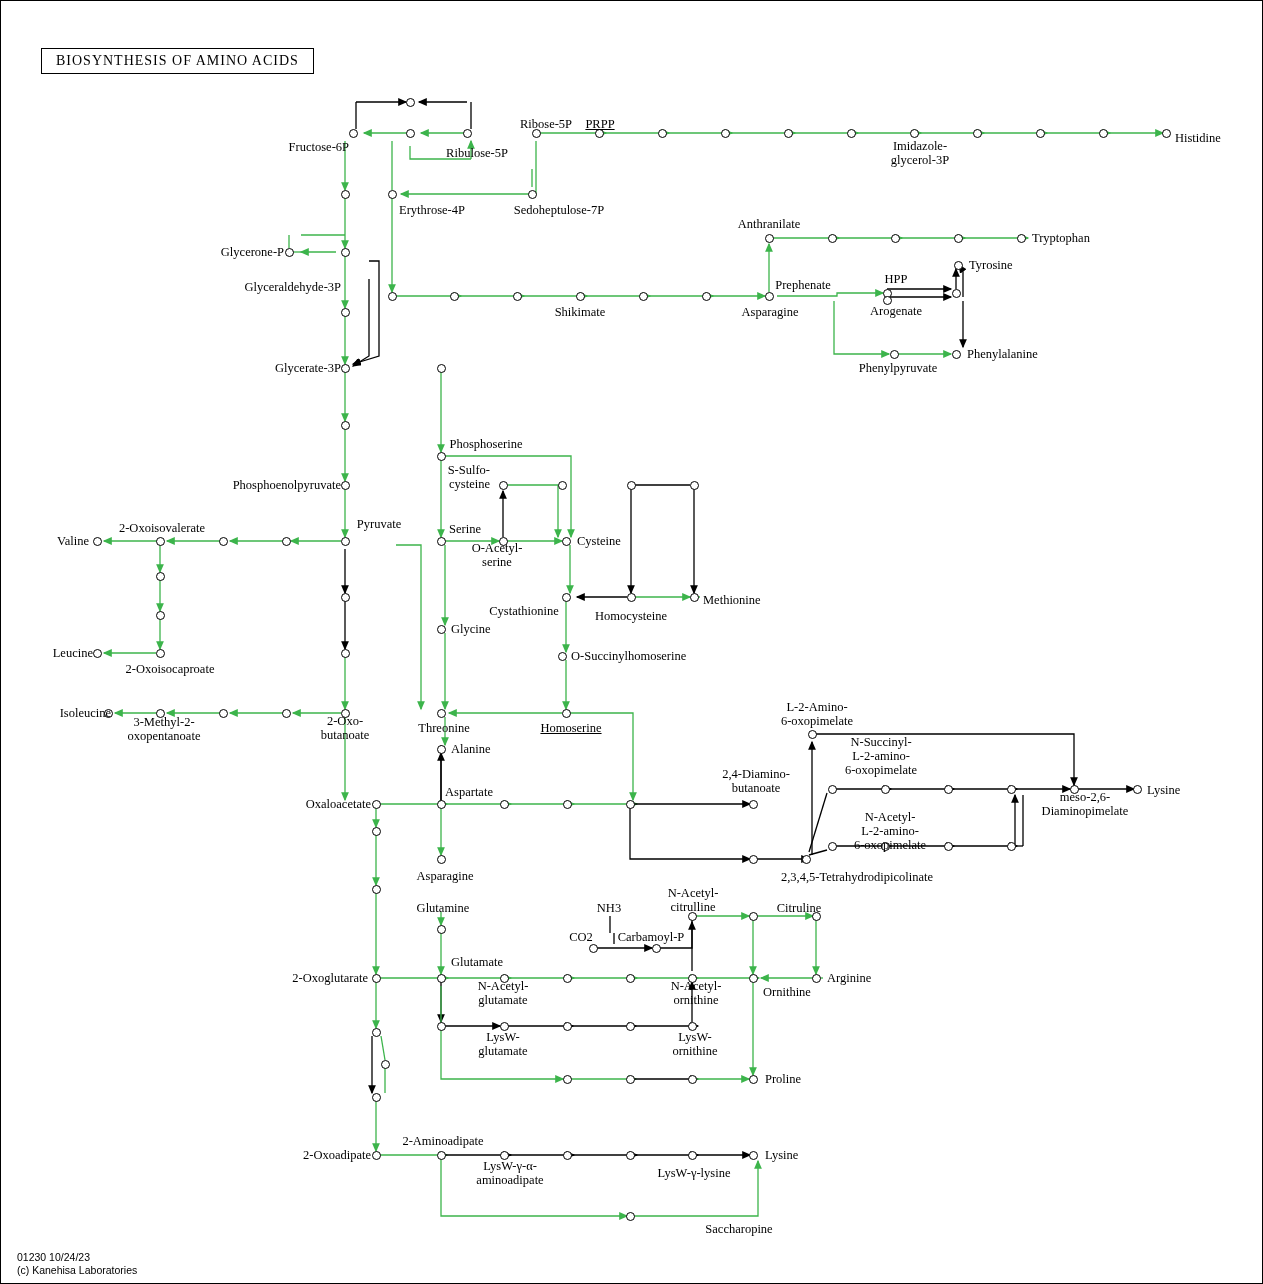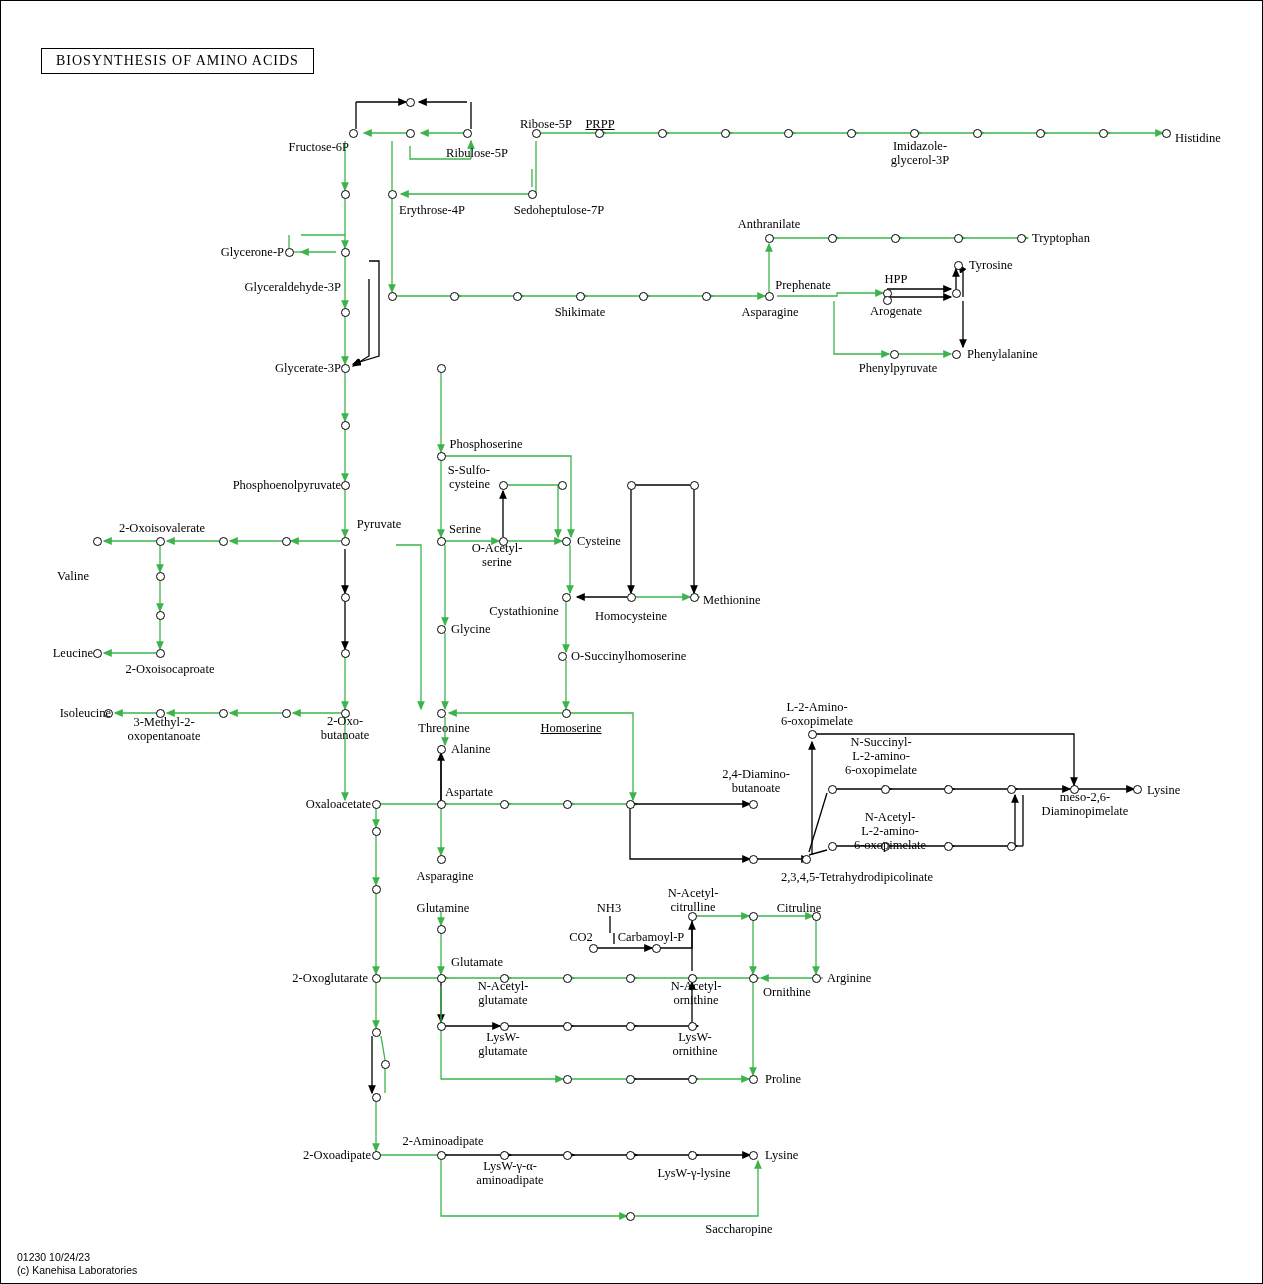--- a/index.html
+++ b/index.html
@@ -424,21 +424,21 @@
       </div>
       <div class="lbl r" style="left: 340px; top: 477px;">
         <div>Phosphoenolpyruvate</div>
       </div>
       <div class="lbl c" style="left: 161px; top: 520px;">
         <div>2-Oxoisovalerate</div>
       </div>
       <div class="lbl c" style="left: 378px; top: 516px;">
         <div>Pyruvate</div>
       </div>
-      <div class="lbl r" style="left: 88px; top: 533px; margin-top: 35px;">
+      <div class="lbl r" style="left: 88px; top: 533px;">
         <div>Valine</div>
       </div>
       <div class="lbl c" style="left: 464px; top: 521px;">
         <div>Serine</div>
       </div>
       <div class="lbl" style="left: 576px; top: 533px;">
         <div>Cysteine</div>
       </div>
       <div class="lbl c" style="left: 496px; top: 540px;">
         <div>O-Acetyl-</div>

